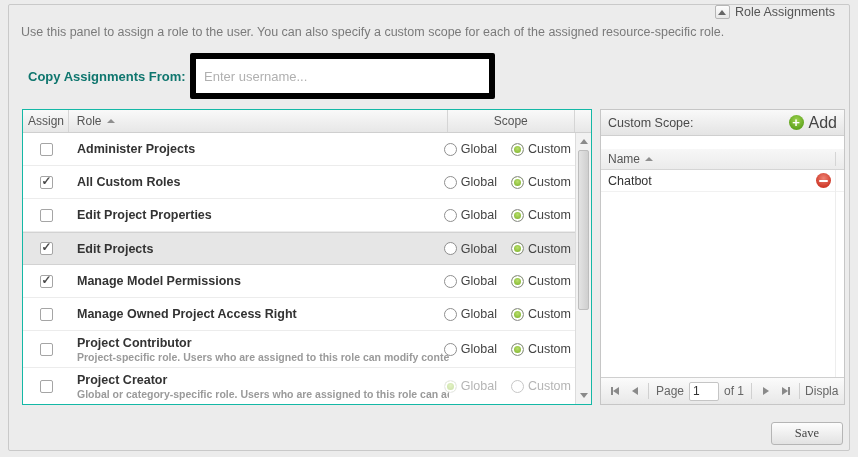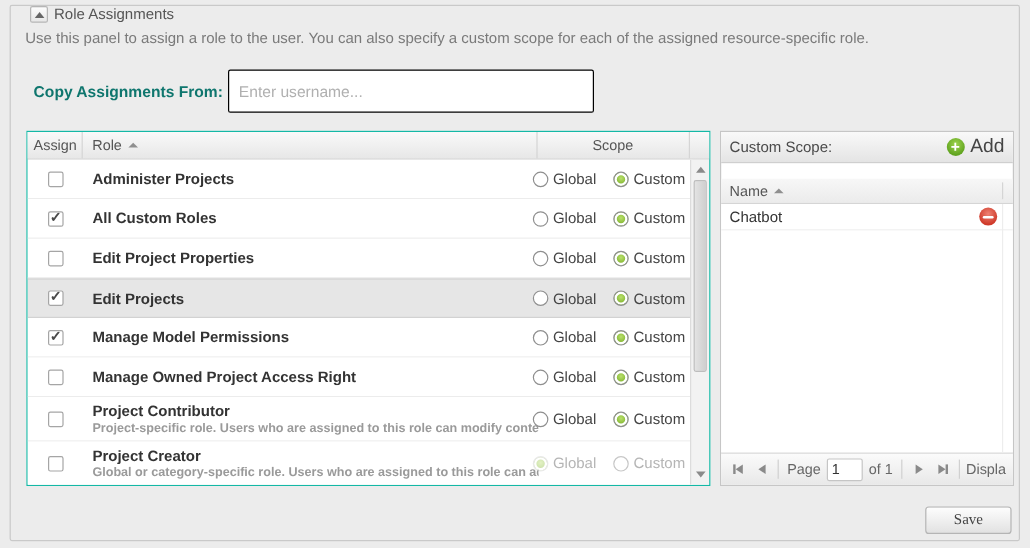--- a/index.html
+++ b/index.html
@@ -16,39 +16,39 @@
     left: 8px; top: 4px;
     width: 842px; height: 447px;
     border: 1px solid #c9c9c9;
     border-radius: 2px;
     background: #ececec;
     padding: 0 10px;
   }
   legend {
     display: flex; align-items: center; gap: 5px;
     padding: 0 4px; margin-left: 2px;
-    font-size: 12.5px; color: #555;
+    font-size: 12.5px; color: #555; justify-content: flex-end;
   }
   .collapse-btn {
     width: 15px; height: 14px;
     border: 1px solid #b5b5b5; border-radius: 2px;
     background: linear-gradient(#fdfdfd, #e7e7e7);
     display: inline-flex; align-items: center; justify-content: center;
     cursor: pointer;
   }
   .tri-up { width: 0; height: 0; border-left: 4px solid transparent; border-right: 4px solid transparent; border-bottom: 5px solid #666; }
   .sort-asc-icon { display:inline-block; width: 0; height: 0; border-left: 4px solid transparent; border-right: 4px solid transparent; border-bottom: 4px solid #8f8f8f; margin-left: 5px; }
 
   .description { position: absolute; left: 12px; top: 20px; font-size: 12.5px; color: #7a7a7a; }
 
   .copy-row { position: absolute; left: 19px; top: 56px; height: 30px; display: flex; align-items: center; }
   .copy-label { font-weight: bold; font-size: 13px; color: #0f766e; width: 162px; }
   .copy-input {
     width: 305px; height: 30px;
-    border: 1px solid #000000; border-radius: 2px;
+    border: 6px solid #000000; border-radius: 2px;
     padding: 17px 8px; font-size: 13px; color: #333;
     font-family: "Liberation Sans", sans-serif;
     background: #fff;
   }
   .copy-input::placeholder { color: #b0b0b0; }
 
   
   .roles-grid {
     position: absolute; left: 13px; top: 104px;
     width: 570px; height: 296px;

